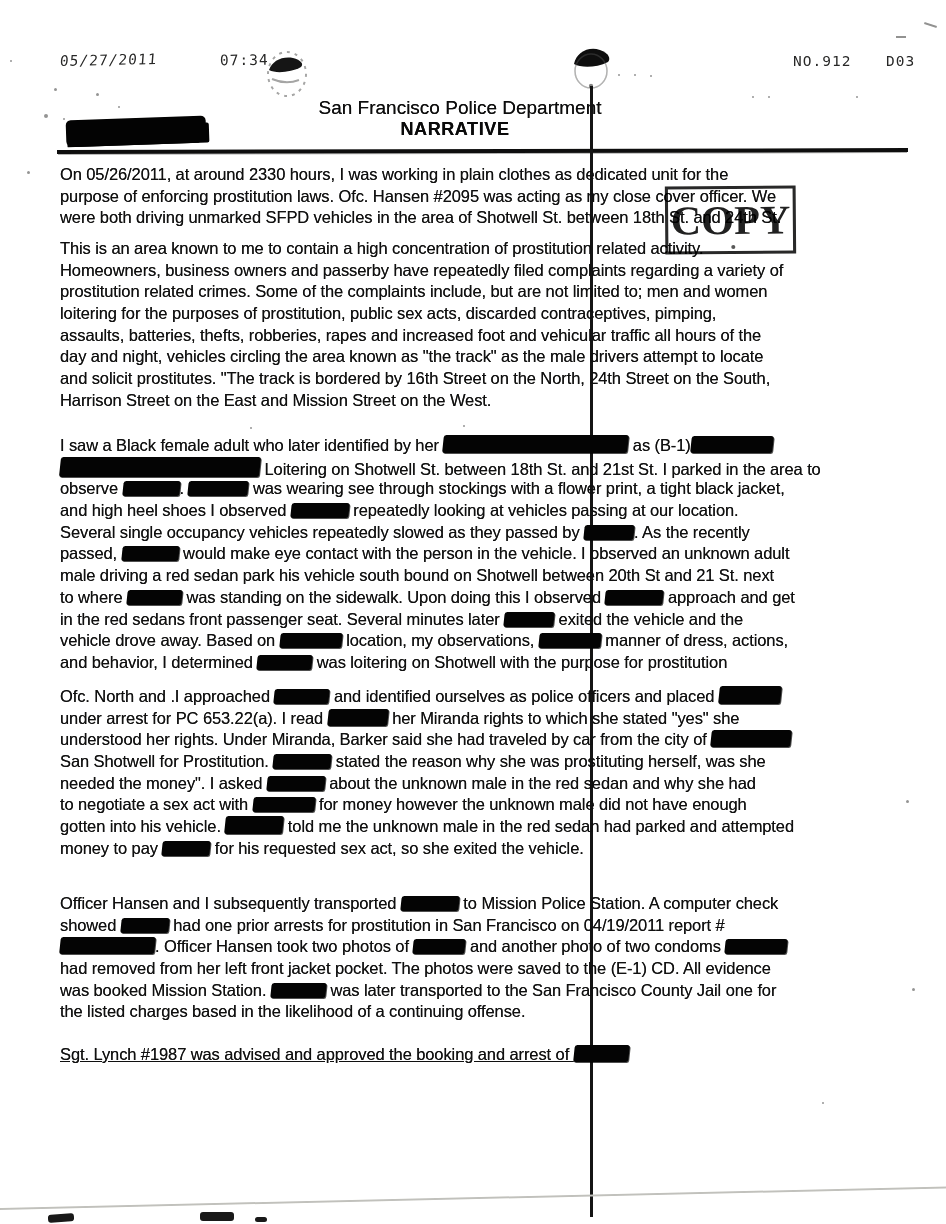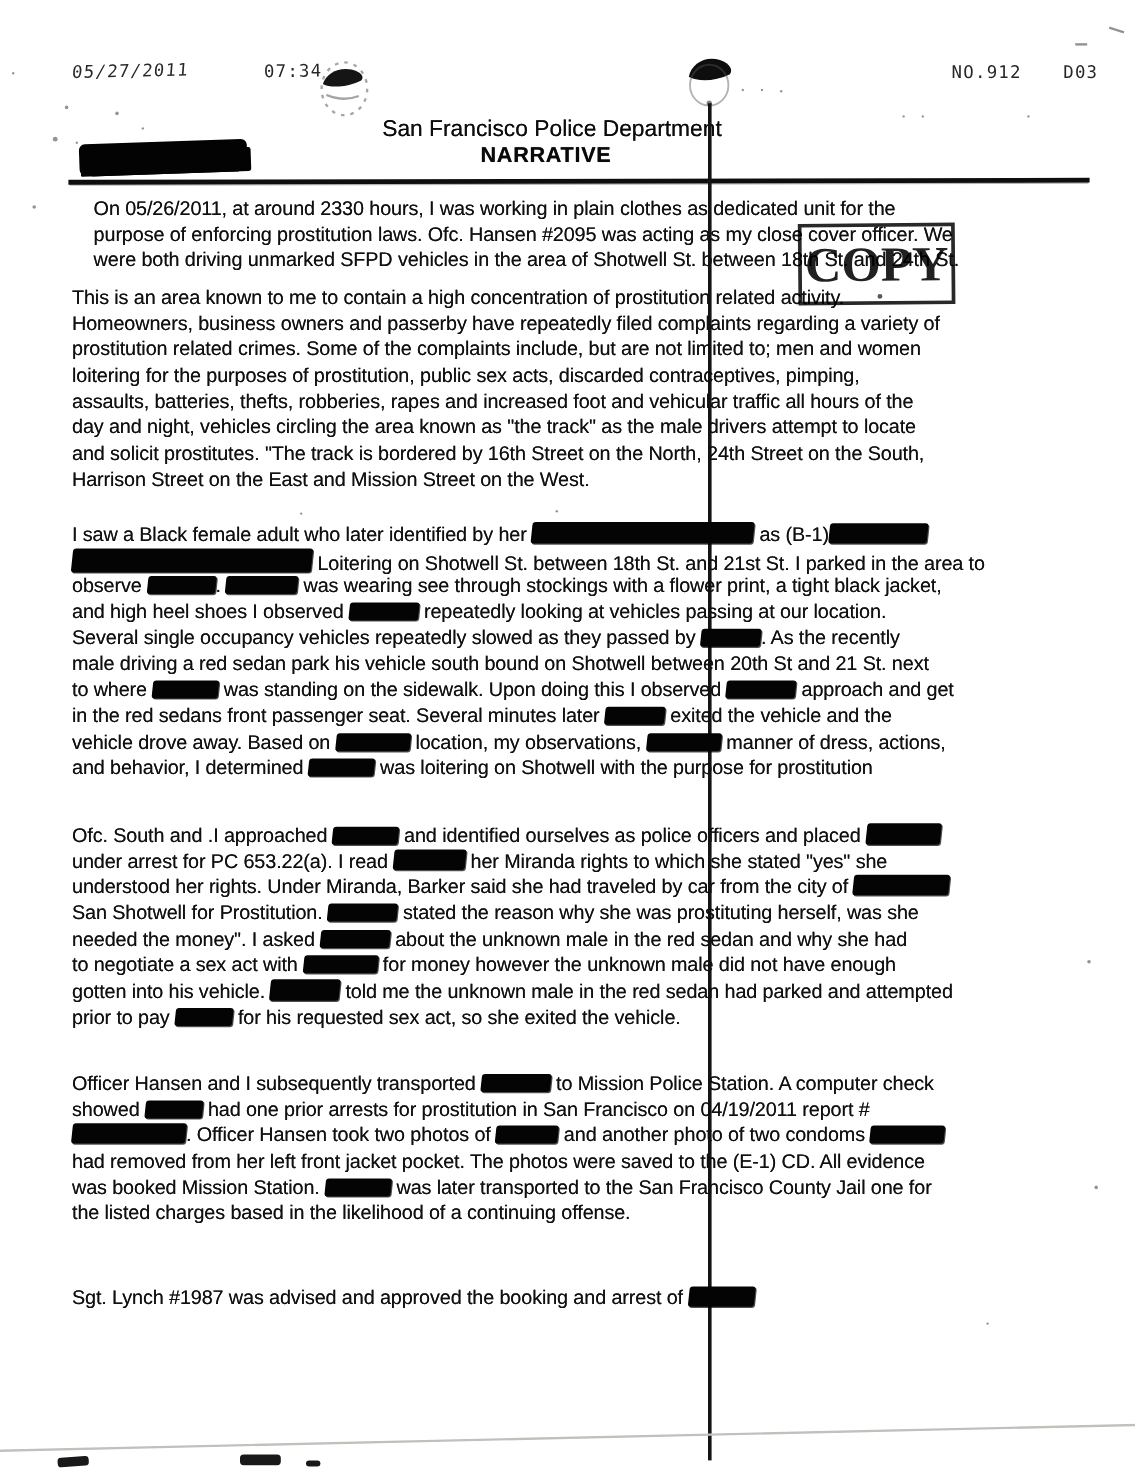--- a/index.html
+++ b/index.html
@@ -65,66 +65,67 @@
   </svg>
 
   <div class="title1">San Francisco Police Department</div>
   <div class="title2">NARRATIVE</div>
   <div class="hdr-redact"></div>
   <div class="rule"></div>
 
   <div class="vline"></div>
 
   <div id="doc-body">
-      <div class="para" style="top: 164px; margin-left: 18px;">
+      <div class="para" style="top: 164px;">
         <div class="line"><span class="txt">On 05/26/2011, at around 2330 hours, I was working in plain clothes as dedicated unit for the</span></div>
         <div class="line"><span class="txt">purpose of enforcing prostitution laws. Ofc. Hansen #2095 was acting as my close cover officer. We</span></div>
         <div class="line"><span class="txt">were both driving unmarked SFPD vehicles in the area of Shotwell St. between 18th St. and 24th St.</span></div>
       </div>
       <div class="para" style="top: 238px;">
         <div class="line"><span class="txt">This is an area known to me to contain a high concentration of prostitution related activity.</span></div>
         <div class="line"><span class="txt">Homeowners, business owners and passerby have repeatedly filed complaints regarding a variety of</span></div>
         <div class="line"><span class="txt">prostitution related crimes. Some of the complaints include, but are not limited to; men and women</span></div>
         <div class="line"><span class="txt">loitering for the purposes of prostitution, public sex acts, discarded contraceptives, pimping,</span></div>
         <div class="line"><span class="txt">assaults, batteries, thefts, robberies, rapes and increased foot and vehicular traffic all hours of the</span></div>
         <div class="line"><span class="txt">day and night, vehicles circling the area known as "the track" as the male drivers attempt to locate</span></div>
         <div class="line"><span class="txt">and solicit prostitutes. "The track is bordered by 16th Street on the North, 24th Street on the South,</span></div>
         <div class="line"><span class="txt">Harrison Street on the East and Mission Street on the West.</span></div>
       </div>
       <div class="para" style="top: 435px;">
         <div class="line"><span class="txt">I saw a Black female adult who later identified by her </span><span class="redact" style="width: 185px; height: 18px;"></span><span class="txt"> as (B-1)</span><span class="redact" style="width: 82px; height: 17px;"></span></div>
         <div class="line"><span class="redact" style="width: 200px; height: 20px;"></span><span class="txt"> Loitering on Shotwell St. between 18th St. and 21st St.  I parked in the area to</span></div>
         <div class="line"><span class="txt">observe </span><span class="redact" style="width: 57px;"></span><span class="txt">. </span><span class="redact" style="width: 60px;"></span><span class="txt"> was wearing see through stockings with a flower print, a tight black jacket,</span></div>
         <div class="line"><span class="txt">and high heel shoes I observed </span><span class="redact" style="width: 58px;"></span><span class="txt"> repeatedly looking at vehicles passing at our location.</span></div>
         <div class="line"><span class="txt">Several single occupancy vehicles repeatedly slowed as they passed by </span><span class="redact" style="width: 50px;"></span><span class="txt">. As the recently</span></div>
+        <div class="line"><span class="txt">passed, </span><span class="redact" style="width: 57px;"></span><span class="txt"> would make eye contact with the person in the vehicle.  I observed an unknown adult</span></div>
         <div class="line"><span class="txt">male driving a red sedan park his vehicle south bound on Shotwell between 20th St and 21 St. next</span></div>
         <div class="line"><span class="txt">to where </span><span class="redact" style="width: 55px;"></span><span class="txt"> was standing on the sidewalk. Upon doing this I observed </span><span class="redact" style="width: 58px;"></span><span class="txt"> approach and get</span></div>
         <div class="line"><span class="txt">in the red sedans front passenger seat. Several minutes later </span><span class="redact" style="width: 50px;"></span><span class="txt"> exited the vehicle and the</span></div>
         <div class="line"><span class="txt">vehicle drove away. Based on </span><span class="redact" style="width: 62px;"></span><span class="txt"> location, my observations, </span><span class="redact" style="width: 62px;"></span><span class="txt"> manner of dress, actions,</span></div>
         <div class="line"><span class="txt">and behavior, I determined </span><span class="redact" style="width: 55px;"></span><span class="txt"> was loitering on Shotwell with the purpose for prostitution</span></div>
       </div>
       <div class="para" style="top: 686px;">
-        <div class="line"><span class="txt">Ofc. South and .I approached </span><span class="redact" style="width: 55px;"></span><span class="txt"> and identified ourselves as police officers and placed </span><span class="redact" style="width: 62px; height: 18px;"></span></div>
+        <div class="line"><span class="txt">Ofc. North and .I approached </span><span class="redact" style="width: 55px;"></span><span class="txt"> and identified ourselves as police officers and placed </span><span class="redact" style="width: 62px; height: 18px;"></span></div>
         <div class="line"><span class="txt">under arrest for PC 653.22(a). I read </span><span class="redact" style="width: 60px; height: 17px;"></span><span class="txt"> her Miranda rights to which she stated "yes" she</span></div>
         <div class="line"><span class="txt">understood her rights. Under Miranda, Barker said she had traveled by car from the city of </span><span class="redact" style="width: 80px; height: 17px;"></span></div>
         <div class="line"><span class="txt">San Shotwell for Prostitution. </span><span class="redact" style="width: 58px;"></span><span class="txt"> stated the reason why she was prostituting herself, was she</span></div>
         <div class="line"><span class="txt">needed the money".  I asked </span><span class="redact" style="width: 58px;"></span><span class="txt"> about the unknown male in the red sedan and why she had</span></div>
         <div class="line"><span class="txt">to negotiate a sex act with </span><span class="redact" style="width: 62px;"></span><span class="txt"> for money however the unknown male did not have enough</span></div>
         <div class="line"><span class="txt">gotten into his vehicle. </span><span class="redact" style="width: 58px; height: 18px;"></span><span class="txt"> told me the unknown male in the red sedan had parked and attempted</span></div>
-        <div class="line"><span class="txt">prior to pay </span><span class="redact" style="width: 48px;"></span><span class="txt"> for his requested sex act, so she exited the vehicle.</span></div>
+        <div class="line"><span class="txt">money to pay </span><span class="redact" style="width: 48px;"></span><span class="txt"> for his requested sex act, so she exited the vehicle.</span></div>
       </div>
       <div class="para" style="top: 893px;">
         <div class="line"><span class="txt">Officer Hansen and I subsequently transported </span><span class="redact" style="width: 58px;"></span><span class="txt"> to Mission Police Station. A computer check</span></div>
         <div class="line"><span class="txt">showed </span><span class="redact" style="width: 48px;"></span><span class="txt"> had one prior arrests for prostitution in San Francisco on 04/19/2011 report #</span></div>
         <div class="line"><span class="redact" style="width: 95px; height: 17px;"></span><span class="txt">. Officer Hansen took two photos of </span><span class="redact" style="width: 52px;"></span><span class="txt"> and another photo of two condoms </span><span class="redact" style="width: 62px;"></span></div>
         <div class="line"><span class="txt">had removed from her left front jacket pocket. The photos were saved to the (E-1) CD. All evidence</span></div>
         <div class="line"><span class="txt">was booked Mission Station. </span><span class="redact" style="width: 55px;"></span><span class="txt"> was later transported to the San Francisco County Jail one for</span></div>
         <div class="line"><span class="txt">the listed charges based in the likelihood of a continuing offense.</span></div>
       </div>
-      <div class="para" style="top: 1072px;">
+      <div class="para" style="top: 1044px; text-decoration: underline;">
         <div class="line"><span class="txt">Sgt. Lynch #1987 was advised and approved the booking and arrest of </span><span class="redact" style="width: 55px; height: 17px;"></span></div>
       </div>
     </div>
 
   <div class="copy-stamp">
     <span>COPY</span>
     <span class="dot"></span>
   </div>
 
   <div class="scanline"></div>

